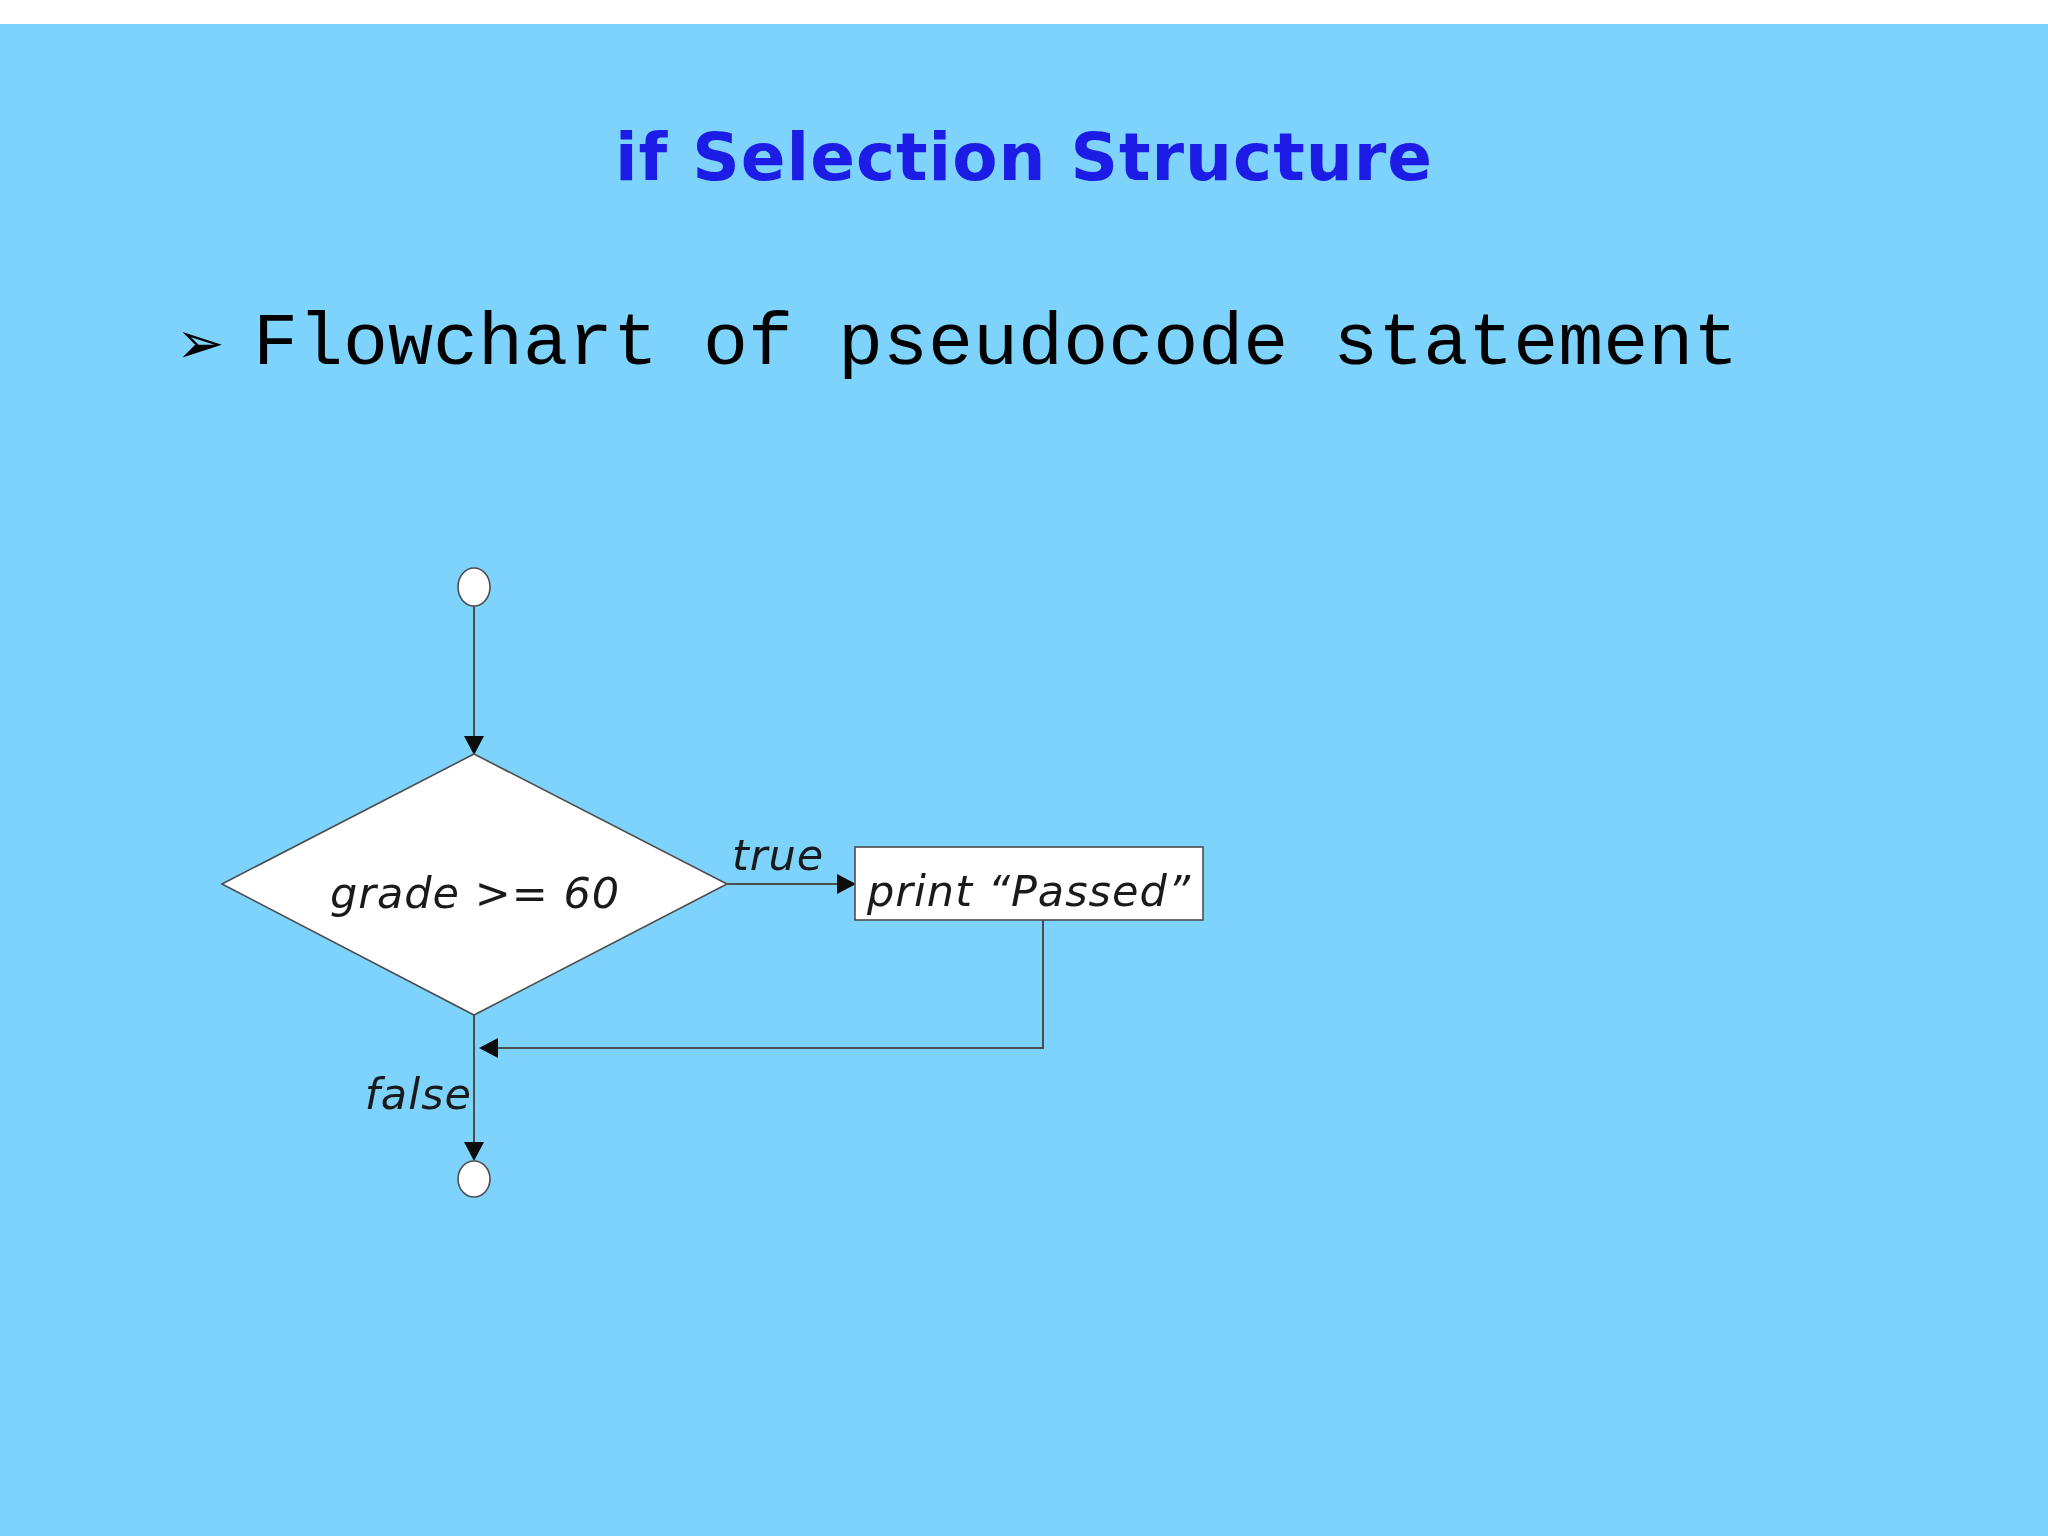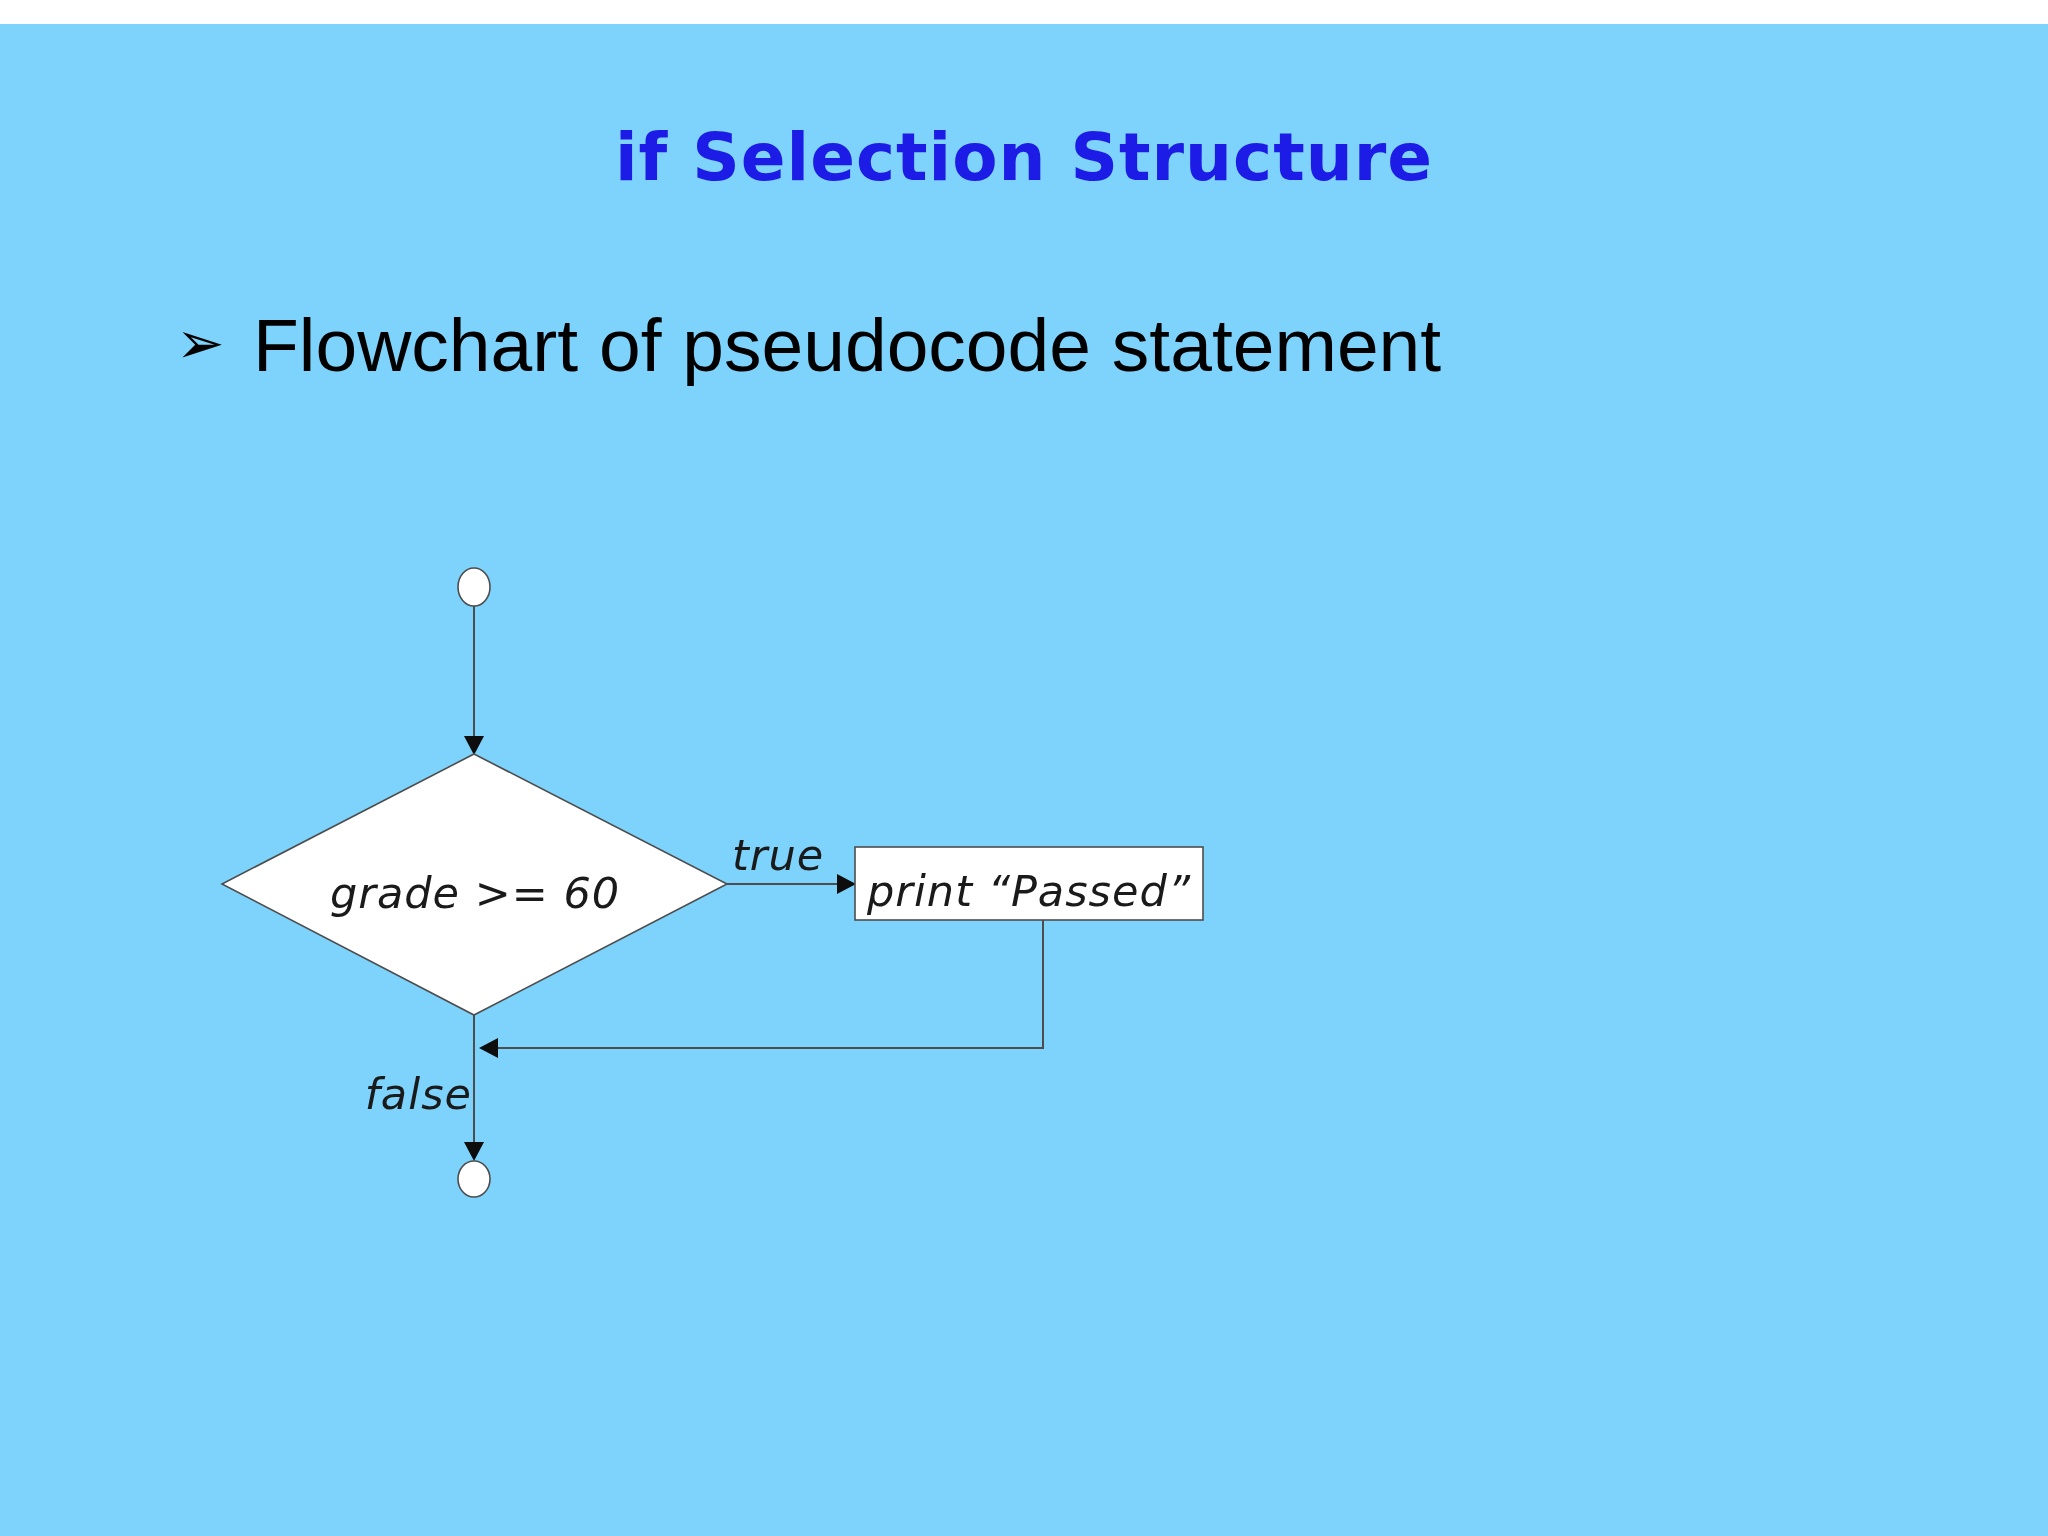--- a/index.html
+++ b/index.html
@@ -39,21 +39,21 @@
     top: 290px;
     font-family: "DejaVu Sans", sans-serif;
     font-size: 58px;
     color: #000000;
     line-height: 1;
   }
   .bullet-text {
     position: absolute;
     left: 253px;
     top: 282px;
-    font-family: Liberation Sans, sans-serif;
+    font-family: Liberation Mono, monospace;
     font-size: 75px;
     color: #000000;
     white-space: nowrap;
     line-height: 1.05;
   }
   svg.flowchart {
     position: absolute;
     left: 0;
     top: 0;
   }

